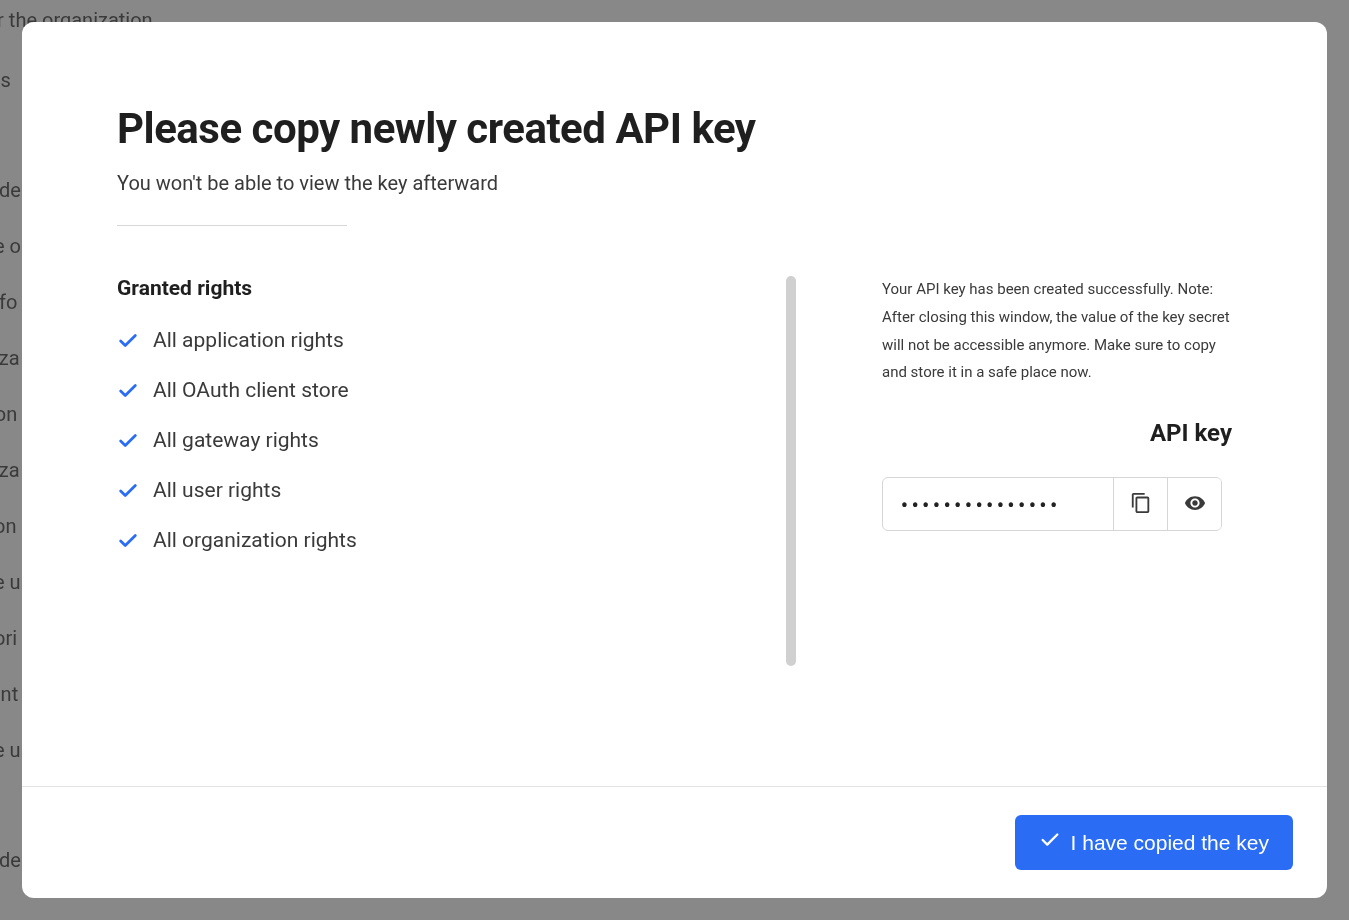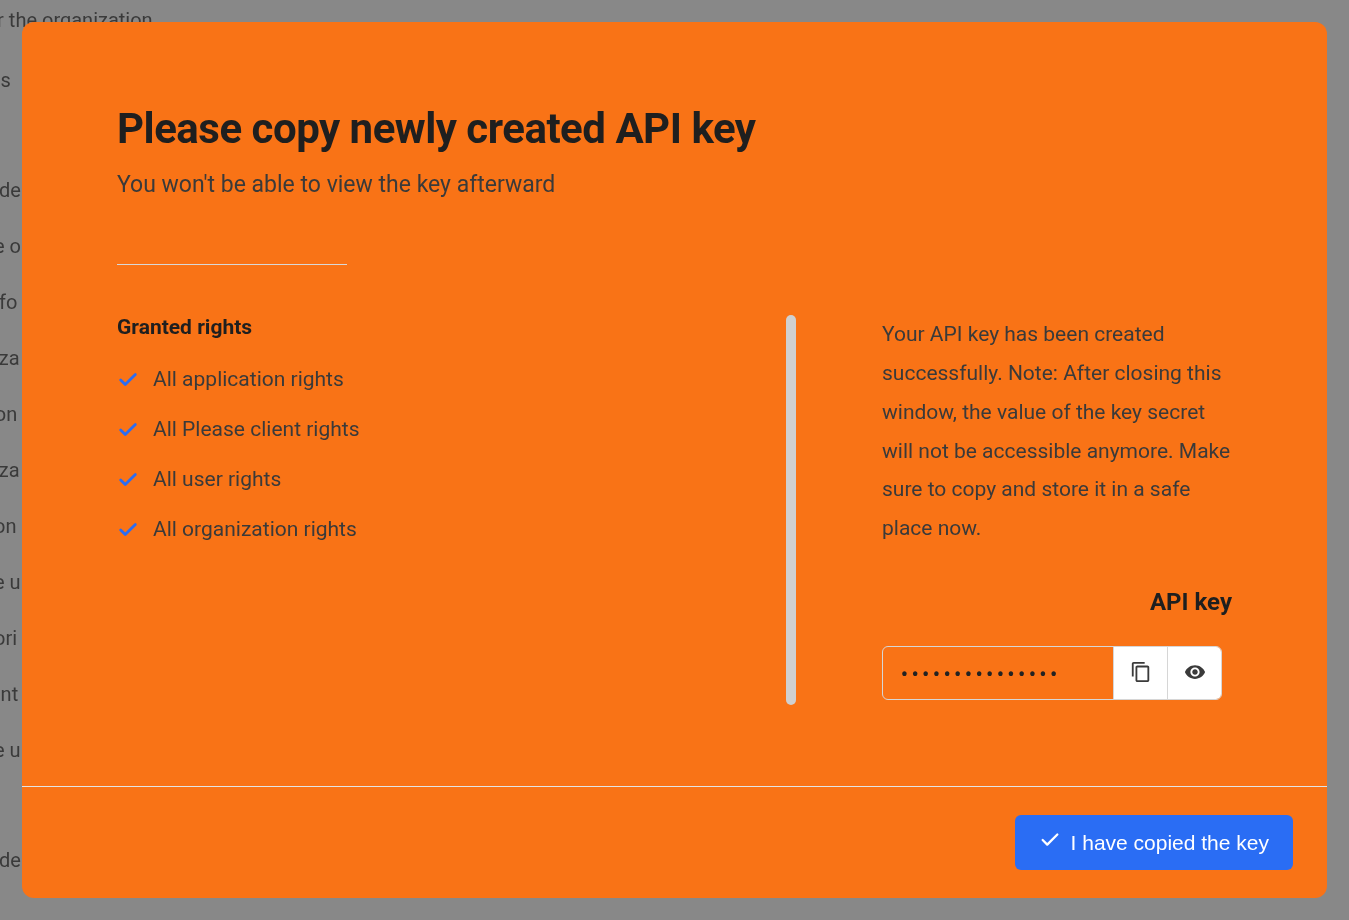--- a/index.html
+++ b/index.html
@@ -28,42 +28,42 @@
       color: #3a3a3a;
       font-size: 20px;
       white-space: nowrap;
     }
     .modal {
       position: absolute;
       top: 22px;
       left: 22px;
       right: 22px;
       bottom: 22px;
-      background: #f97316;
+      background: #ffffff;
       border-radius: 12px;
       display: flex;
       flex-direction: column;
       overflow: hidden;
     }
     .modal-content {
       flex: 1;
       padding: 82px 95px 40px 95px;
       overflow: hidden;
     }
     .modal-title {
       font-size: 42px;
       font-weight: 700;
       color: #1f1f1f;
       margin-bottom: 18px;
       letter-spacing: -0.5px;
     }
     .modal-subtitle {
-      font-size: 23px;
-      color: #3a3a3a;
-      margin-bottom: 66px;
+      font-size: 20px;
+      color: #3a3a3a;
+      margin-bottom: 30px;
     }
     .divider {
       width: 230px;
       height: 1px;
       background: #d8d8d8;
       margin-bottom: 50px;
     }
     .body-row {
       display: flex;
       gap: 16px;
@@ -103,24 +103,24 @@
     .check-icon {
       width: 22px;
       height: 22px;
       flex-shrink: 0;
     }
     .check-icon svg {
       width: 100%;
       height: 100%;
     }
     .info-text {
-      font-size: 21px;
+      font-size: 15px;
       color: #3a3a3a;
       line-height: 1.85;
-      margin-bottom: 40px;
+      margin-bottom: 32px;
     }
     .api-key-label {
       font-size: 24px;
       font-weight: 700;
       color: #1f1f1f;
       margin-bottom: 30px;
       text-align: right;
     }
     .api-key-field {
       display: flex;
@@ -218,21 +218,29 @@
                 </svg>
             </span>
             <span>All application rights</span>
           </li>
           <li>
             <span class="check-icon">
               <svg viewBox="0 0 24 24" fill="none" stroke="#2a6df4" stroke-width="3" stroke-linecap="round" stroke-linejoin="round">
                   <polyline points="4 12 9 17 20 6"></polyline>
                 </svg>
             </span>
-            <span>All Please client rights</span>
+            <span>All OAuth client store</span>
+          </li>
+          <li>
+            <span class="check-icon">
+              <svg viewBox="0 0 24 24" fill="none" stroke="#2a6df4" stroke-width="3" stroke-linecap="round" stroke-linejoin="round">
+                  <polyline points="4 12 9 17 20 6"></polyline>
+                </svg>
+            </span>
+            <span>All gateway rights</span>
           </li>
           <li>
             <span class="check-icon">
               <svg viewBox="0 0 24 24" fill="none" stroke="#2a6df4" stroke-width="3" stroke-linecap="round" stroke-linejoin="round">
                   <polyline points="4 12 9 17 20 6"></polyline>
                 </svg>
             </span>
             <span>All user rights</span>
           </li>
           <li>

